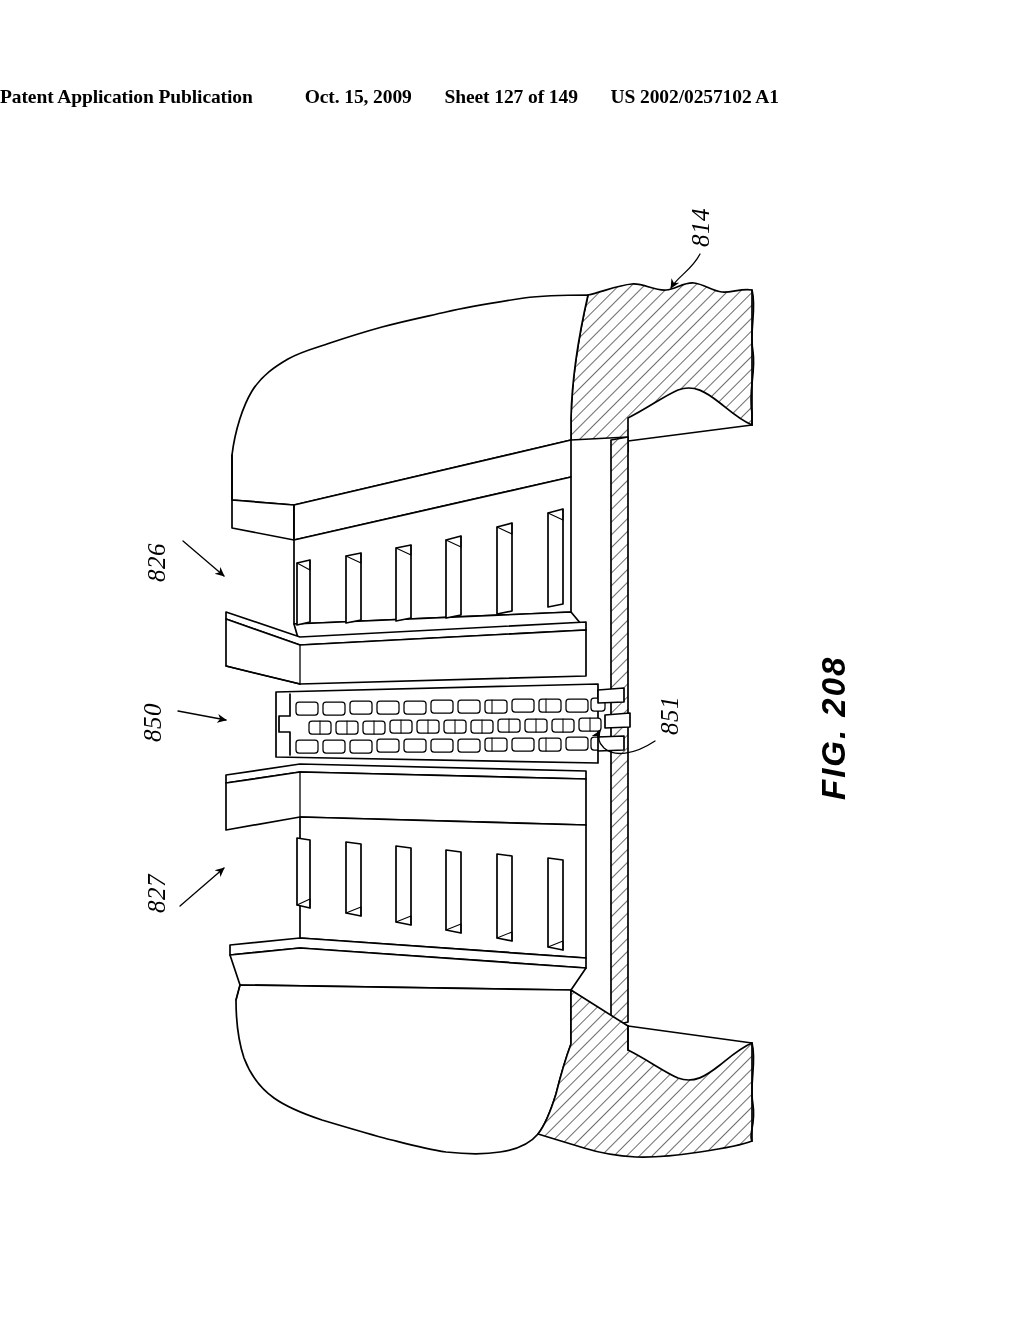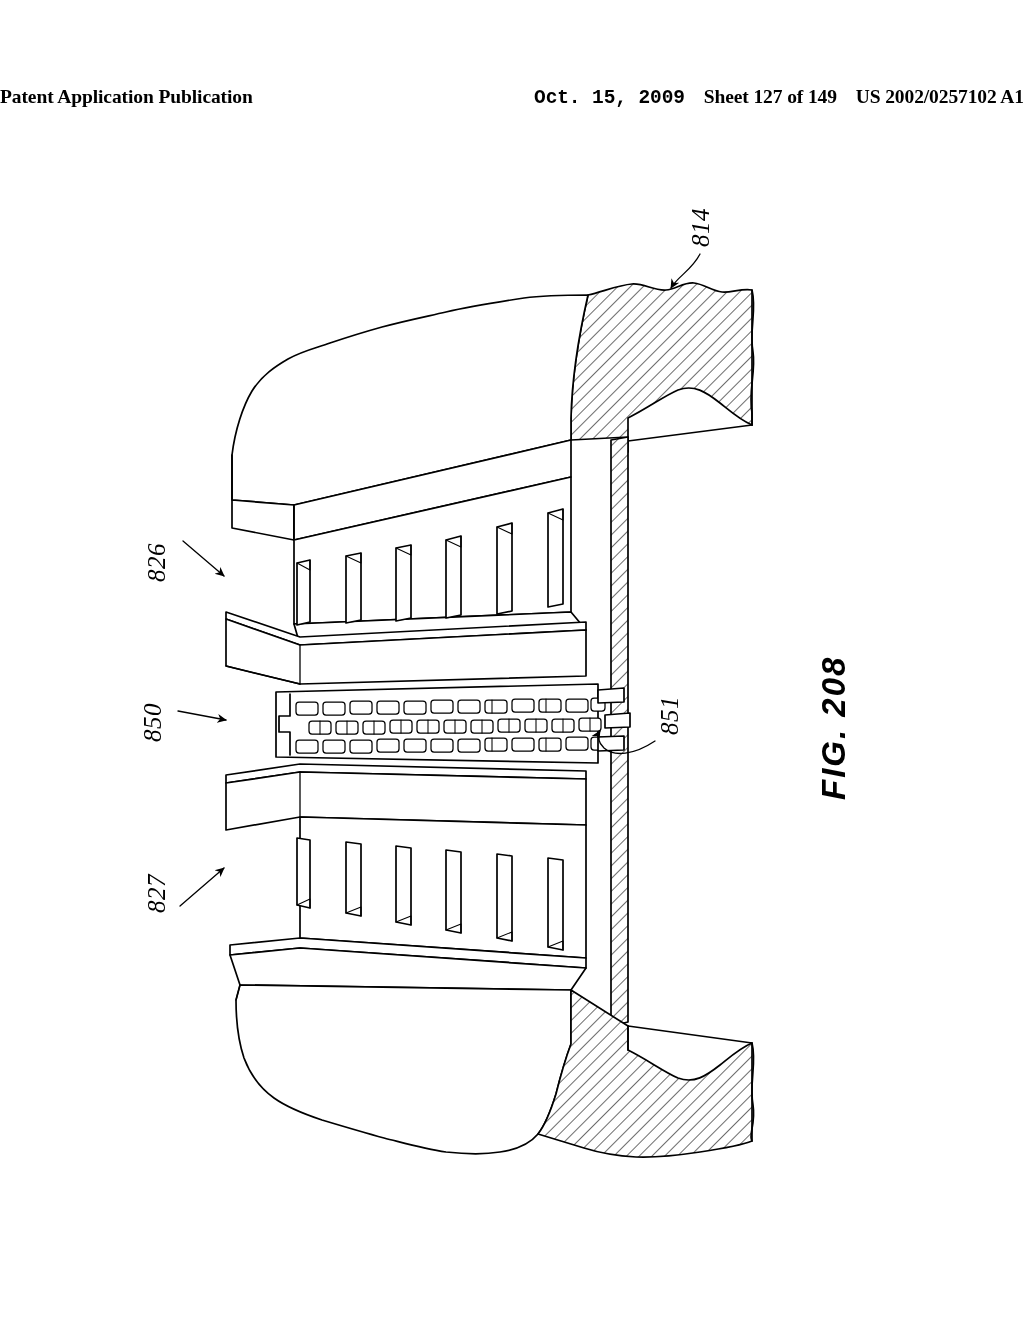--- a/index.html
+++ b/index.html
@@ -22,41 +22,41 @@
     background: #ffffff;
   }
   
   #header {
     position: absolute;
     top: 86px;
     left: 0;
     width: 1024px;
     height: 28px;
     display: flex;
-    justify-content: space-between;
+    justify-content: flex-start;
     align-items: baseline;
     white-space: nowrap;
   }
   #header .hdr-left {
     font-family: "Liberation Serif", serif;
     font-weight: bold;
     font-size: 19.5px;
     letter-spacing: -0.1px;
     color: #000;
   }
   #header .hdr-right {
     font-family: "Liberation Serif", serif;
     font-weight: bold;
     font-size: 19.5px;
     letter-spacing: -0.1px;
     color: #000;
     margin-left: 40px;
   }
-  #header .hdr-seg { margin-left: 14px; }
-  #header .hdr-seg:first-child { margin-left: 0; font-family: Liberation Mono, monospace; }
+  #header .hdr-seg { margin-left: 28px; }
+  #header .hdr-seg:first-child { margin-left: 12px; }
 
   
   #figure-svg {
     position: absolute;
     top: 0;
     left: 0;
     width: 1024px;
     height: 1320px;
   }
   .ln {

